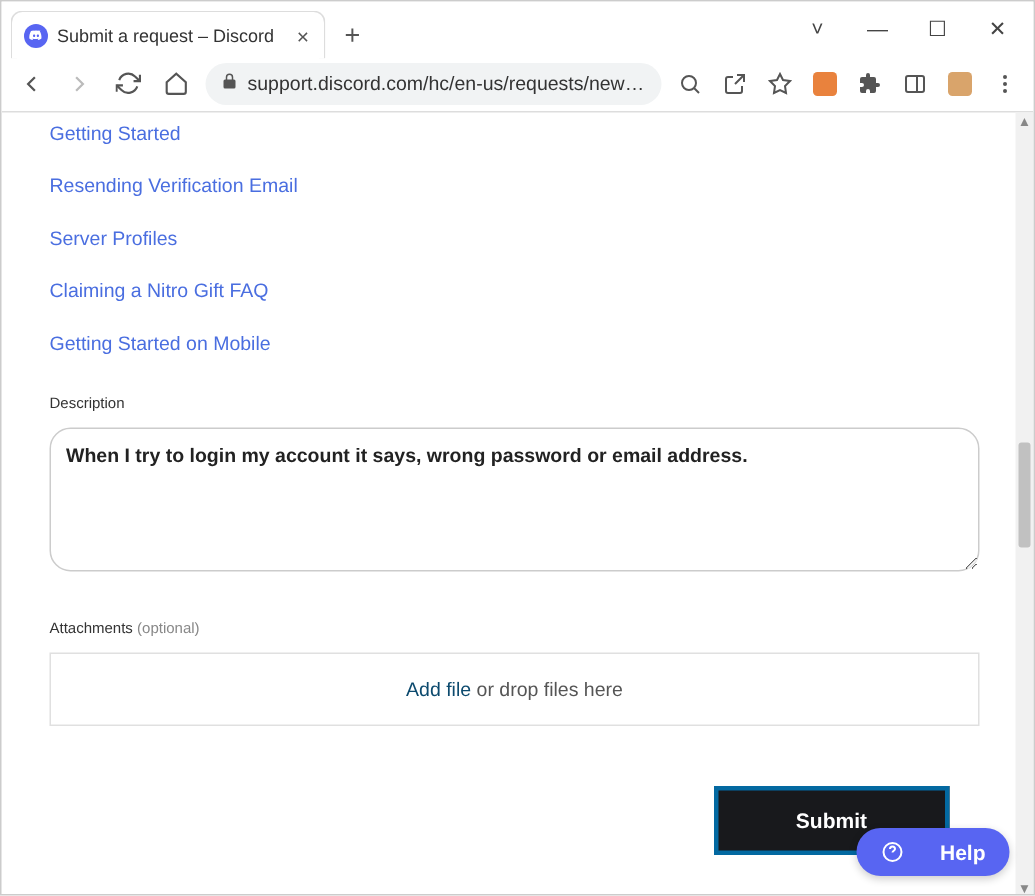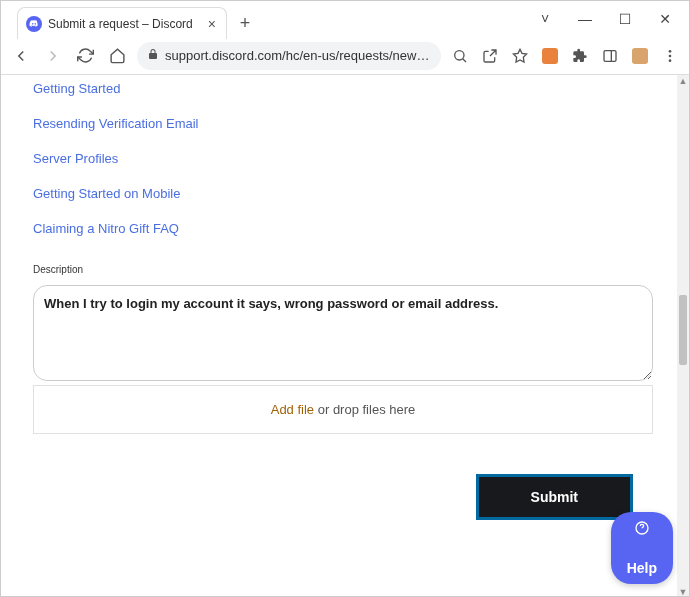--- a/index.html
+++ b/index.html
@@ -22,21 +22,21 @@
     .tab {
       display: flex;
       align-items: center;
       background: #fff;
       border: 1px solid #ddd;
       border-bottom: none;
       border-top-left-radius: 8px;
       border-top-right-radius: 8px;
       height: 32px;
       margin-top: 6px;
-      margin-left: 16px;
+      margin-left: 6px;
       padding: 0 8px;
       width: 210px;
       gap: 6px;
     }
     .favicon {
       width: 16px; height: 16px;
       background: #5865F2;
       border-radius: 50%;
       display: flex; align-items: center; justify-content: center;
     }
@@ -171,21 +171,21 @@
       resize: both;
       font-family: Arial, Helvetica, sans-serif;
     }
     .attach-box {
       border: 1px solid #e0e0e0;
       padding: 16px;
       text-align: center;
       font-size: 13px;
       color: #555;
     }
-    .attach-box .addfile { color: #a16207; font-weight: 500; }
+    .attach-box .addfile { color: #0c4a6e; font-weight: 500; }
     .submit-wrap {
       margin-top: 40px;
       display: flex;
       justify-content: flex-end;
       padding-right: 20px;
     }
     .submit-btn {
       background: #18191c;
       color: #fff;
       border: 3px solid #0369a1;
@@ -198,21 +198,20 @@
       position: absolute;
       right: 16px; bottom: 14px;
       background: #5865F2;
       color: #fff;
       border-radius: 20px;
       padding: 8px 16px;
       display: flex; align-items:center; gap: 24px;
       font-size: 14px; font-weight: bold;
       cursor: pointer;
       box-shadow: 0 2px 6px rgba(0,0,0,0.2);
-      flex-direction: column;
     }
     .help-pill svg { width:16px; height:16px; }
   </style>
 </head>
 <body>
 
 <div class="titlebar">
   <div class="tab">
     <span class="favicon">
       <svg viewBox="0 0 24 24" fill="#fff">
@@ -303,27 +302,31 @@
   </div>
 </div>
 
 <div class="content-wrap">
   <div class="scroll-area">
 
     <div class="link-list">
       <a href="#">Getting Started</a>
       <a href="#">Resending Verification Email</a>
       <a href="#">Server Profiles</a>
+      <a href="#">Claiming a Nitro Gift FAQ</a>
       <a href="#">Getting Started on Mobile</a>
-      <a href="#">Claiming a Nitro Gift FAQ</a>
     </div>
 
     <div class="label">Description</div>
     <textarea class="desc-box" style="">When I try to login my account it says, wrong password or email address.</textarea>
 
+    <div class="label">
+      <span>Attachments</span>
+      <span class="opt">(optional)</span>
+    </div>
     <div class="attach-box">
       <span class="addfile">Add file</span><span> or drop files here</span>
     </div>
 
     <div class="submit-wrap">
       <button class="submit-btn">Submit</button>
     </div>
   </div>
 
   <div class="scrollbar-track">

